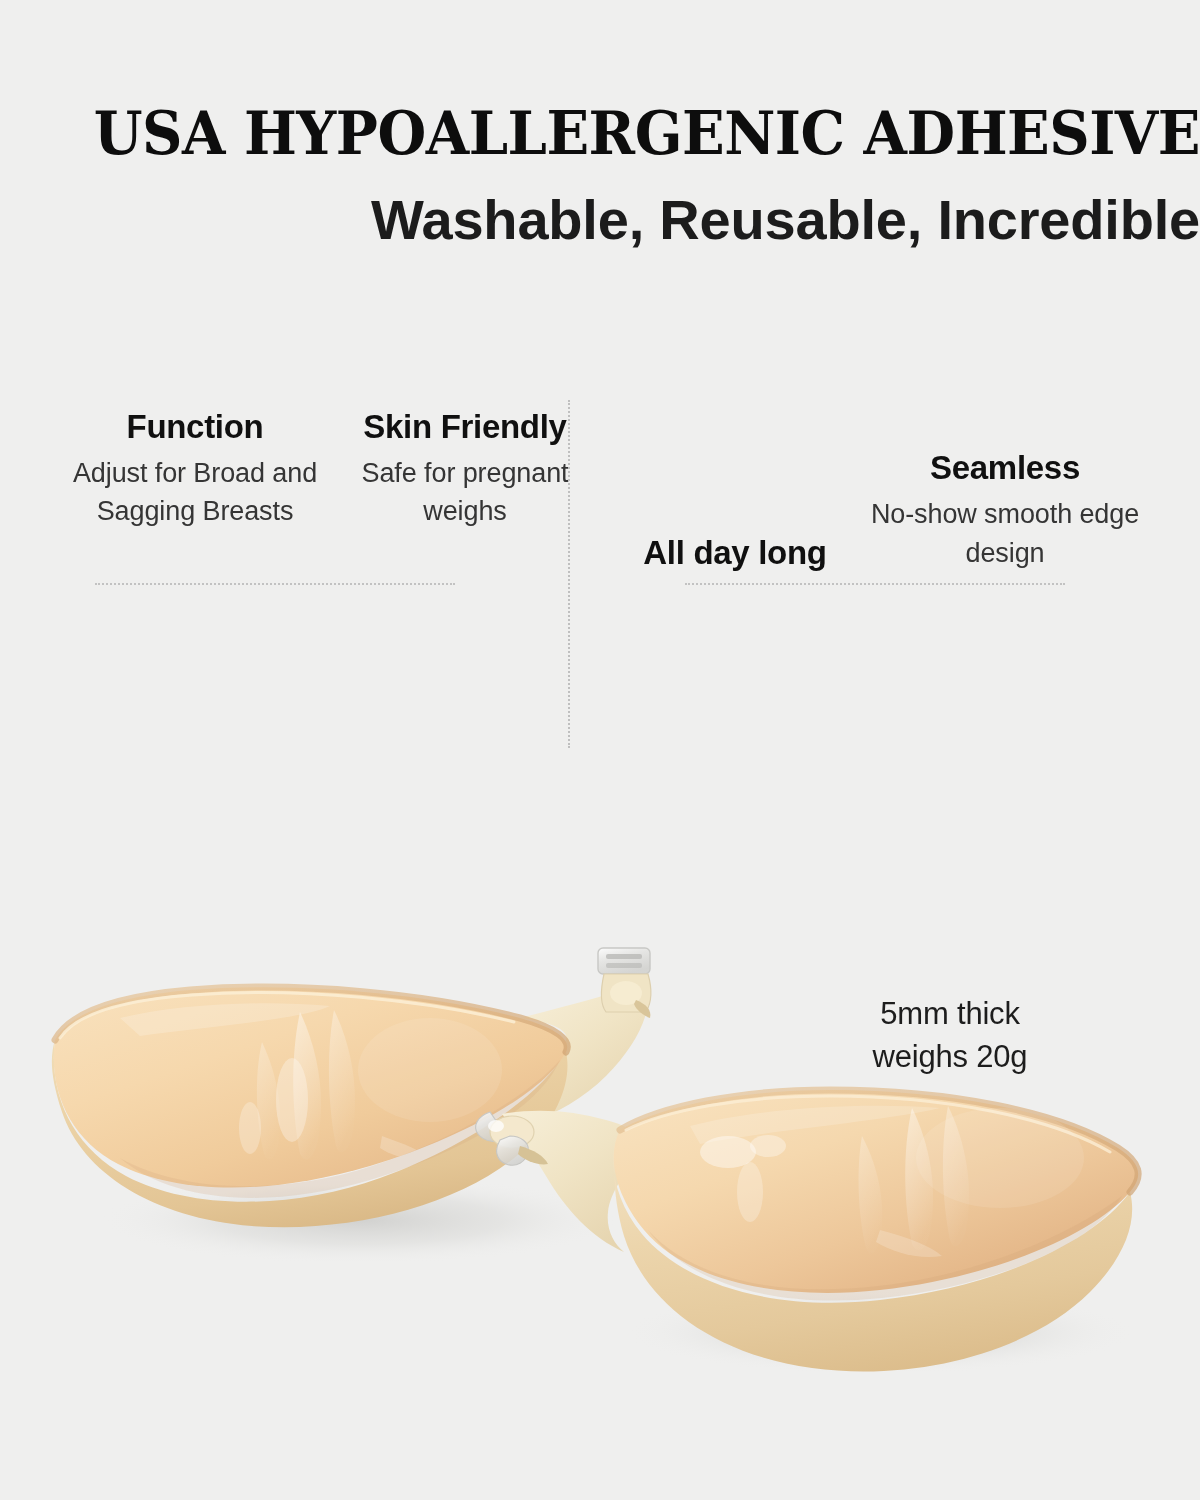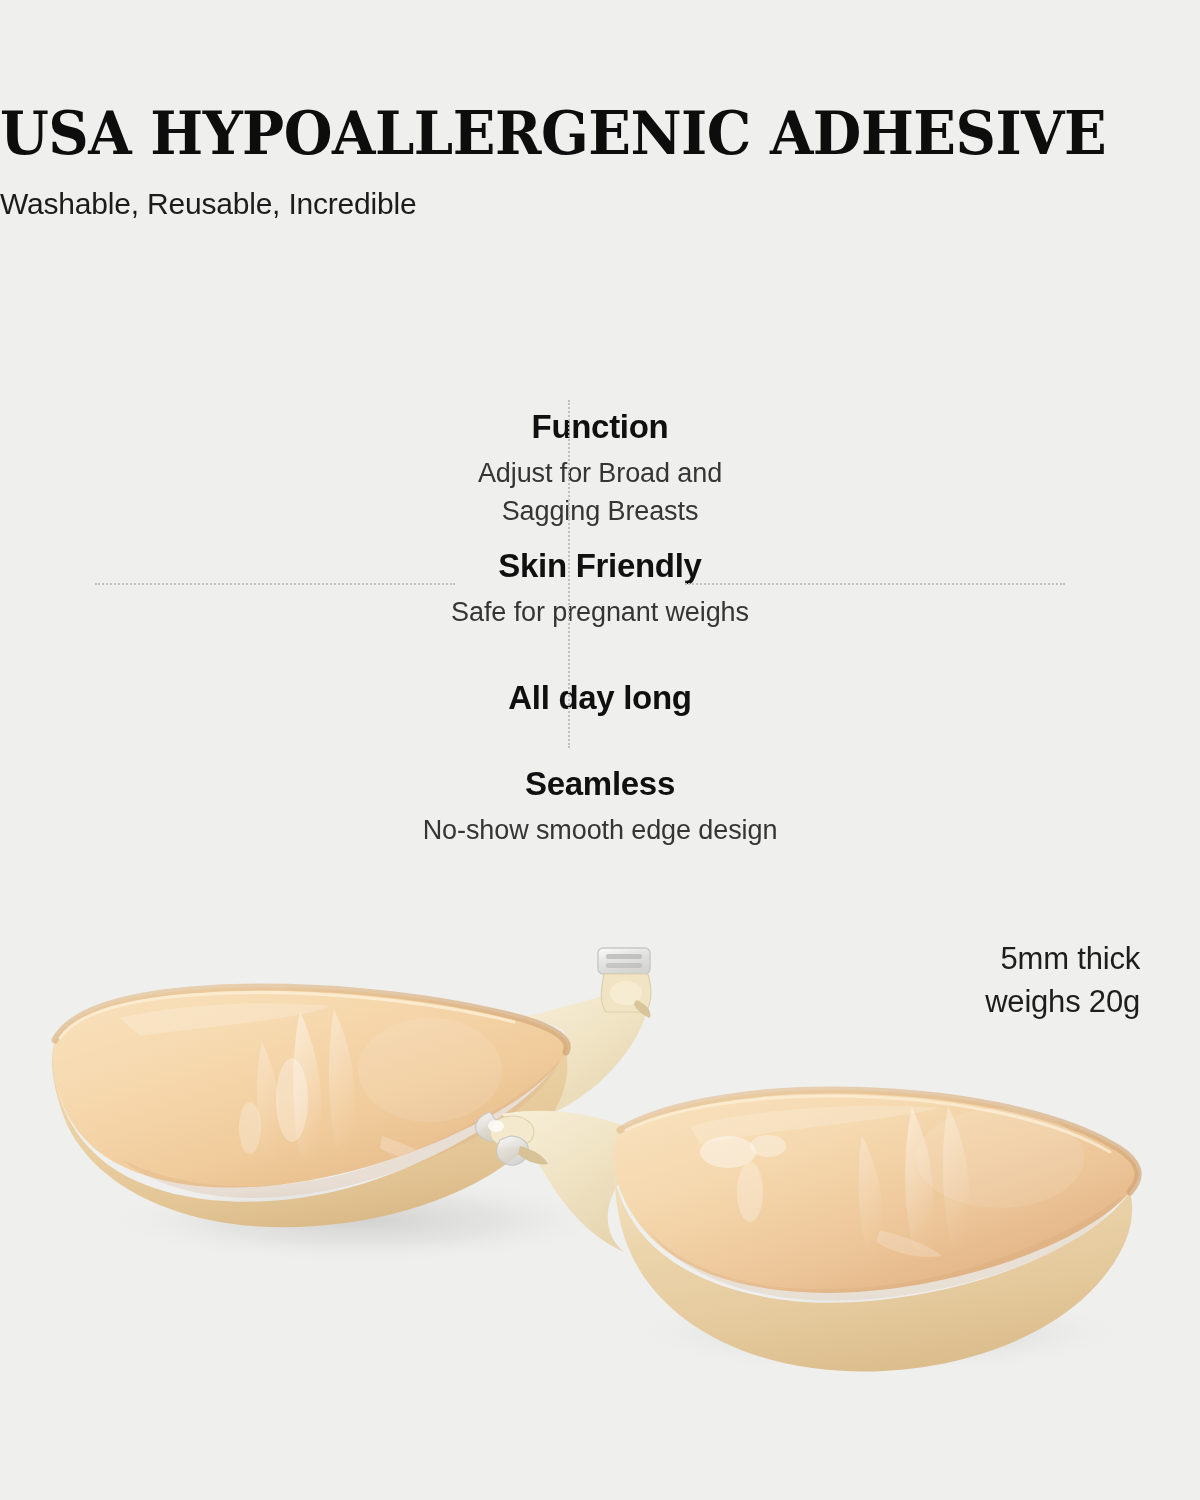--- a/index.html
+++ b/index.html
@@ -6,52 +6,52 @@
   html, body { width:1200px; height:1500px; }
   body {
     background:#efefee;
     font-family:"Liberation Sans", sans-serif;
     color:#1a1a1a;
     position:relative;
     overflow:hidden;
   }
 
   
-  .header { position:absolute; left:0; top:0; width:1200px; text-align:left; }
+  .header { position:absolute; left:0; top:0; width:1200px; text-align:right; }
   .title {
     font-family:"DejaVu Serif", serif;
     font-weight:700;
     font-size:56px;
     letter-spacing:-0.5px;
     color:#0d0d0d;
     margin-top:102px;
     line-height:1.05;
     transform:scaleY(1.06);
     transform-origin:center top;
   }
   .subtitle {
     font-family:"Liberation Sans", sans-serif;
-    font-weight:400;
-    font-size:30px;
+    font-weight:700;
+    font-size:56px;
     color:#1c1c1c;
     margin-top:26px;
     letter-spacing:-0.2px;
   }
 
   
   .features {
     position:absolute;
     left:60px; top:392px;
     width:1080px; height:360px;
   }
   .grid {
     position:relative;
     width:100%; height:100%;
     display:grid;
-    grid-template-columns:1fr;
+    grid-template-columns:1fr 1fr 1fr 1fr;
     grid-template-rows:1fr 1fr;
   }
   .cell {
     display:flex;
     flex-direction:column;
     align-items:center;
     text-align:center;
   }
   .cell.r1 { justify-content:flex-start; padding-top:16px; }
   .cell.r2 { justify-content:flex-end; padding-top:48px; }
@@ -83,23 +83,23 @@
     position:absolute;
     height:0;
     border-top:2px dotted #c2c2c2;
   }
   .div-h.left  { left:35px;  top:191px; width:360px; }
   .div-h.right { left:625px; top:191px; width:380px; }
 
   
   .annotation {
     position:absolute;
-    left:760px; top:938px;
+    left:760px; top:993px;
     width:380px;
-    text-align:right;
+    text-align:center;
     font-family:"Liberation Sans", sans-serif;
     font-size:31px;
     line-height:1.38;
     color:#1d1d1d;
     letter-spacing:-0.2px;
   }
 
   
   .photo {
     position:absolute;

